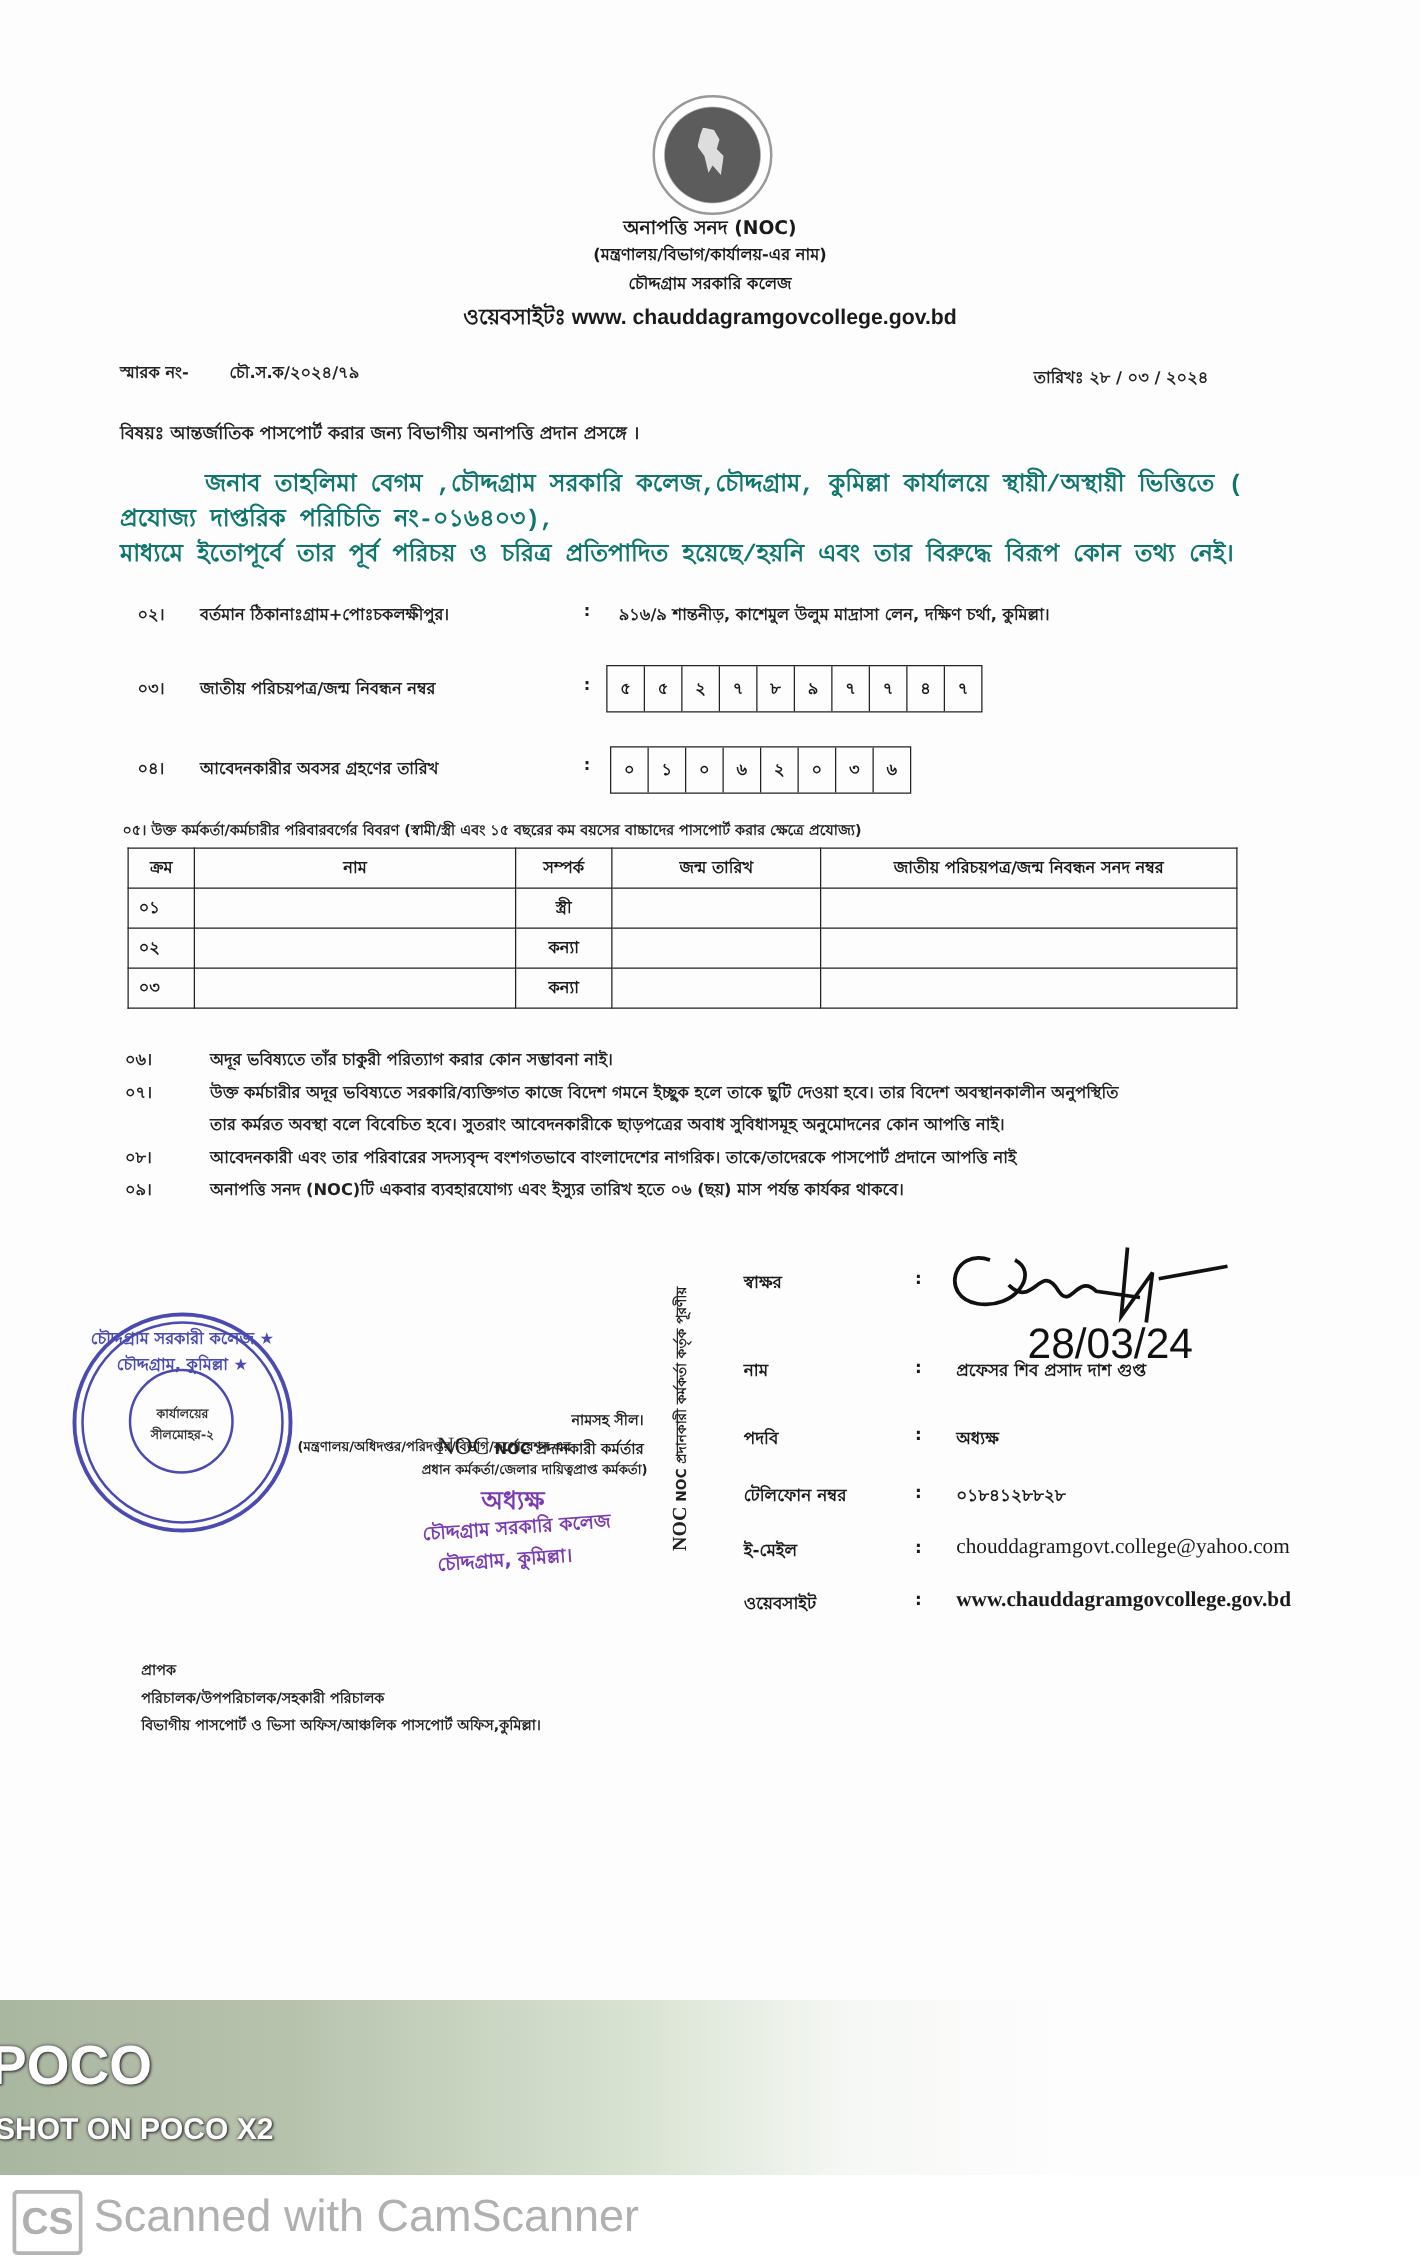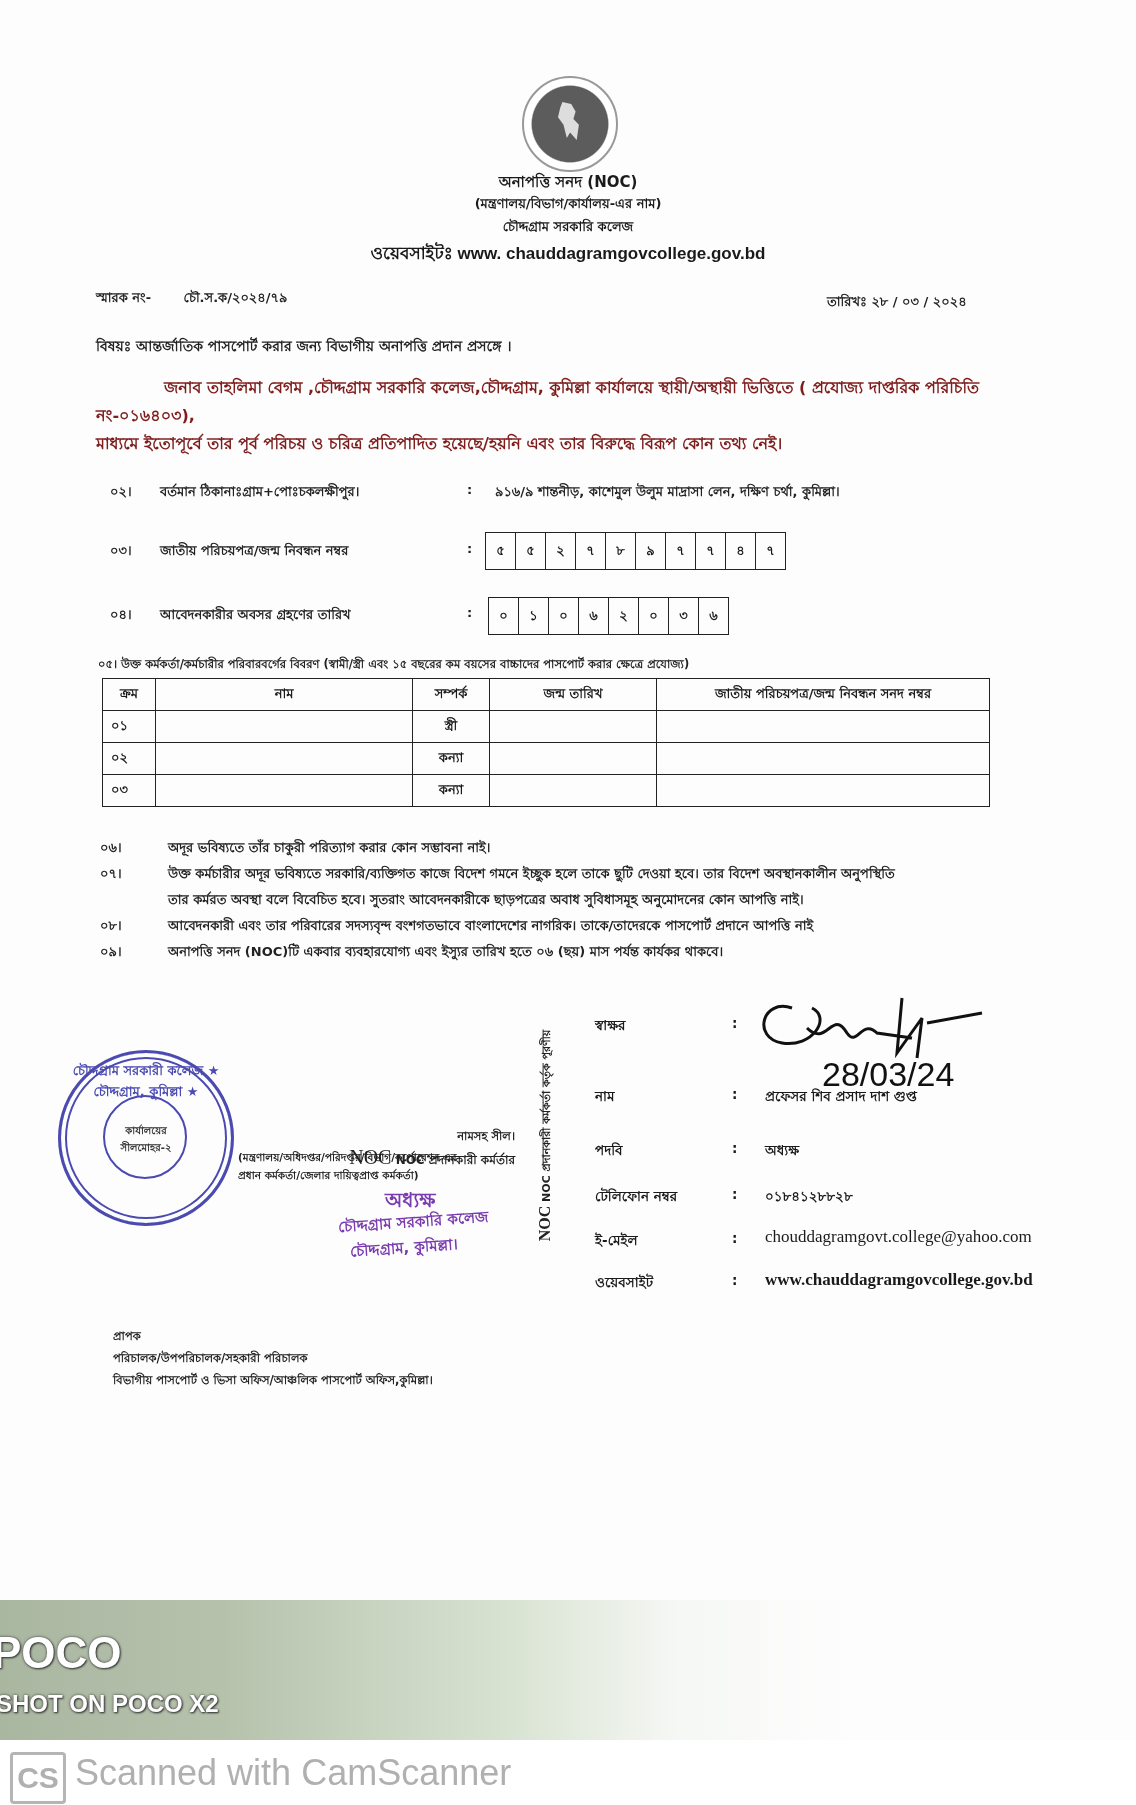--- a/index.html
+++ b/index.html
@@ -6,21 +6,21 @@
   body { width:1136px; height:1805px; position:relative; background:#fdfdfd; overflow:hidden;
          font-family:"DejaVu Sans", sans-serif; color:#1a1a1a; }
   .abs { position:absolute; }
   .bn { font-family:"DejaVu Sans", sans-serif; font-size:13px; font-weight:bold; color:#222; }
   .center { text-align:center; }
   .hdr-line { left:0; width:1136px; text-align:center; font-weight:bold; color:#1a1a1a; }
   .logo { left:522px; top:76px; width:92px; height:92px; border-radius:50%; border:2px solid #999;
           background:radial-gradient(circle, #5c5c5c 0 58%, #fff 60% 100%); }
   .logo .map { position:absolute; left:34px; top:24px; width:22px; height:38px; background:#ddd;
                clip-path:polygon(20% 0,60% 5%,80% 25%,70% 45%,95% 60%,85% 100%,55% 80%,40% 95%,25% 60%,0 40%,10% 15%); }
-  .para { left:96px; width:970px; font-size:16px; line-height:28px; font-weight:bold; color:#7f1d1d; }
+  .para { left:96px; width:970px; font-size:19px; line-height:28px; font-weight:bold; color:#0f766e;font-family:Liberation Mono, monospace; }
   .digit-box { display:flex; border:1.5px solid #222; }
   .digit-box span { width:29px; height:36px; border-right:1.5px solid #222; display:flex; align-items:center;
                     justify-content:center; font-size:13px; font-weight:bold; }
   .digit-box span:last-child { border-right:none; }
   table.fam { border-collapse:collapse; position:absolute; left:102px; top:678px; width:888px; }
   table.fam td, table.fam th { border:1.5px solid #222; height:31px; font-size:13px; font-weight:bold; padding:0 8px; }
   table.fam th { font-weight:bold; }
   .sigrow { font-size:13.5px; font-weight:bold; }
   .serif { font-family:"Liberation Serif", serif; }
   .stamp { left:58px; top:1050px; width:170px; height:170px; border-radius:50%; border:3px solid #4a4ab0;
@@ -147,21 +147,21 @@
   <div class="stamp-inner"></div>
   <div style="position:absolute;left:6px;top:8px;width:158px;text-align:center;color:#4a4ab0;font-size:13px;font-weight:bold;">চৌদ্দগ্রাম সরকারী কলেজ ★ চৌদ্দগ্রাম, কুমিল্লা ★</div>
   <div style="position:absolute;left:50px;top:70px;width:70px;text-align:center;color:#333;font-size:10px;font-weight:bold;">কার্যালয়ের সীলমোহর-২</div>
 </div>
 
 <div class="abs" style="left:245px;top:1098px;width:270px;text-align:right;">
   <div class="bn" style="font-size:12px;margin-top:48px;"><span class="serif" style="font-size:20px;font-weight:normal;">NOC</span> <span>NOC প্রদানকারী কর্মর্তার</span></div>
 </div>
 <div class="abs bn" style="left:245px;top:1128px;width:270px;text-align:right;font-size:11.5px;">নামসহ সীল।</div>
 <div class="abs bn" style="left:238px;top:1150px;width:280px;text-align:left;font-size:10.5px;">(মন্ত্রণালয়/অধিদপ্তর/পরিদপ্তর/বিভাগ/কর্পোরেশন এর</div>
-<div class="abs bn" style="left:238px;top:1168px;width:280px;font-size:10.5px;">প্রধান কর্মকর্তা/জেলার দায়িত্বপ্রাপ্ত কর্মকর্তা)</div>
+<div class="abs bn" style="left:238px;top:1168px;width:280px;text-align:right;font-size:10.5px;">প্রধান কর্মকর্তা/জেলার দায়িত্বপ্রাপ্ত কর্মকর্তা)</div>
 <div class="abs purple" style="left:385px;top:1185px;font-size:20px;font-weight:bold;">অধ্যক্ষ</div>
 <div class="abs purple" style="left:338px;top:1210px;font-size:15px;font-weight:bold;transform:rotate(-4deg);">চৌদ্দগ্রাম সরকারি কলেজ</div>
 <div class="abs purple" style="left:350px;top:1236px;font-size:15px;font-weight:bold;transform:rotate(-4deg);">চৌদ্দগ্রাম, কুমিল্লা।</div>
 
 <div class="abs" style="left:416px;top:1125px;width:260px;transform:rotate(-90deg);transform-origin:center;text-align:center;font-size:11px;font-weight:bold;color:#222;">
   <span class="serif" style="font-size:16px;">NOC</span> <span>NOC প্রদানকারী কর্মকর্তা কর্তৃক পূরণীয়</span>
 </div>
 
 <div class="abs sigrow" style="left:595px;top:1015px;">স্বাক্ষর</div>
 <div class="abs sigrow" style="left:732px;top:1015px;">:</div>

